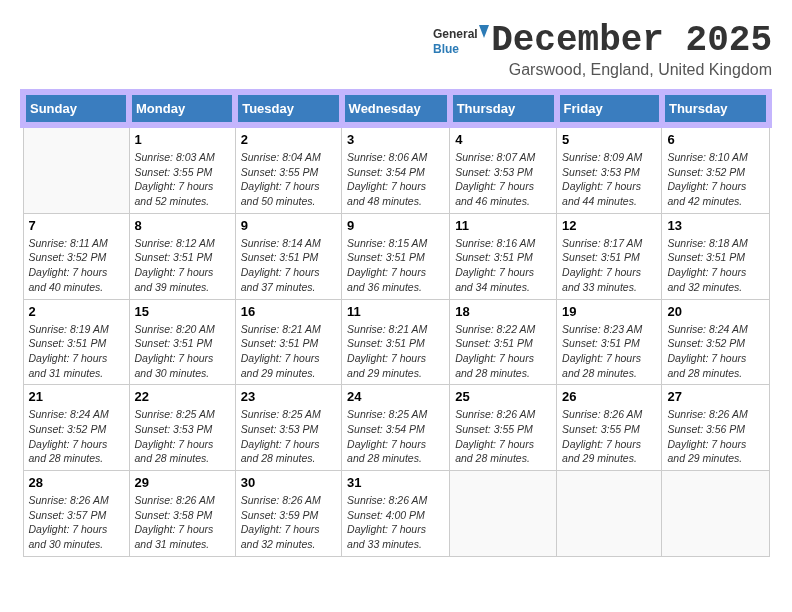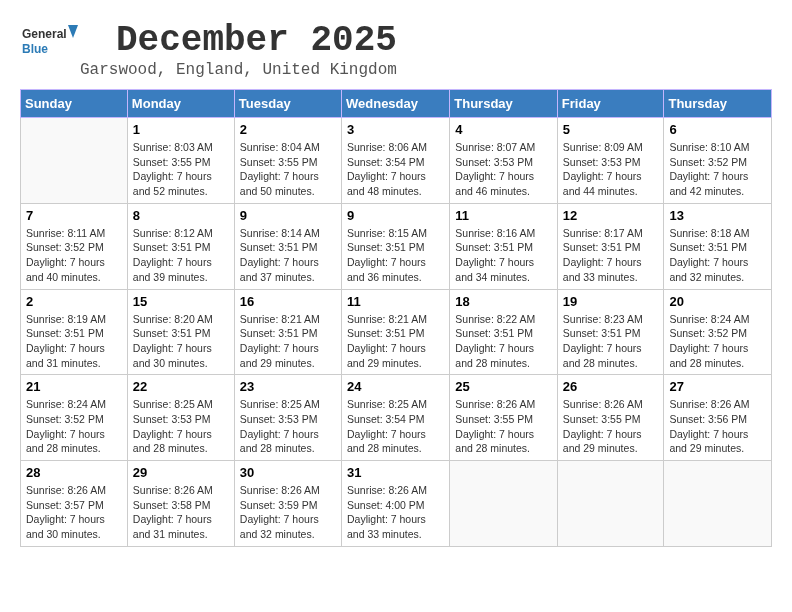--- a/index.html
+++ b/index.html
@@ -5,73 +5,73 @@
     * { box-sizing: border-box; margin: 0; padding: 0; }
     body {
       font-family: Arial, sans-serif;
       background: #fff;
       width: 792px;
       min-height: 612px;
       padding: 20px;
     }
     .header {
       display: flex;
-      justify-content: flex-start;
+      justify-content: flex-end;
       align-items: flex-start;
       margin-bottom: 10px;
     }
     .logo {
       display: flex;
       align-items: center;
       font-size: 18px;
       font-weight: bold;
       color: #2c5f8a;
     }
     .title-block { text-align: right; }
     .month-title {
       font-size: 36px;
       font-weight: bold;
       color: #333;
       font-family: Liberation Mono, monospace;
     }
     .subtitle {
       font-size: 16px;
       color: #555;
-      font-family: Liberation Mono, monospace;
     }
     .calendar {
       width: 100%;
       border-collapse: collapse;
       font-size: 11px;
     }
     .calendar thead tr th {
       background-color: #3a7dbf;
       color: #fff;
       padding: 6px 4px;
       text-align: left;
       font-size: 13px;
-      border: 1px solid #c4b5fd;
+      border: 6px solid #c4b5fd;
     }
     .calendar tbody tr td {
       border: 1px solid #ccc;
       vertical-align: top;
       padding: 4px 5px;
       min-height: 80px;
       width: 110px;
     }
     .day-number {
       font-weight: bold;
       font-size: 13px;
       margin-bottom: 3px;
       display: block;
     }
     .cell-content {
       color: #333;
       line-height: 1.4;
       font-size: 10.5px;
+      font-style: italic;
     }
     .empty-cell { background: #f9f9f9; }
   </style>
 </head>
 <body>
 
 <div class="header">
   <div class="logo">
   <svg width="60" height="45" viewBox="0 0 60 45">
     <text x="2" y="18" font-size="12" font-weight="bold" font-family="Arial" fill="#333">General</text>

